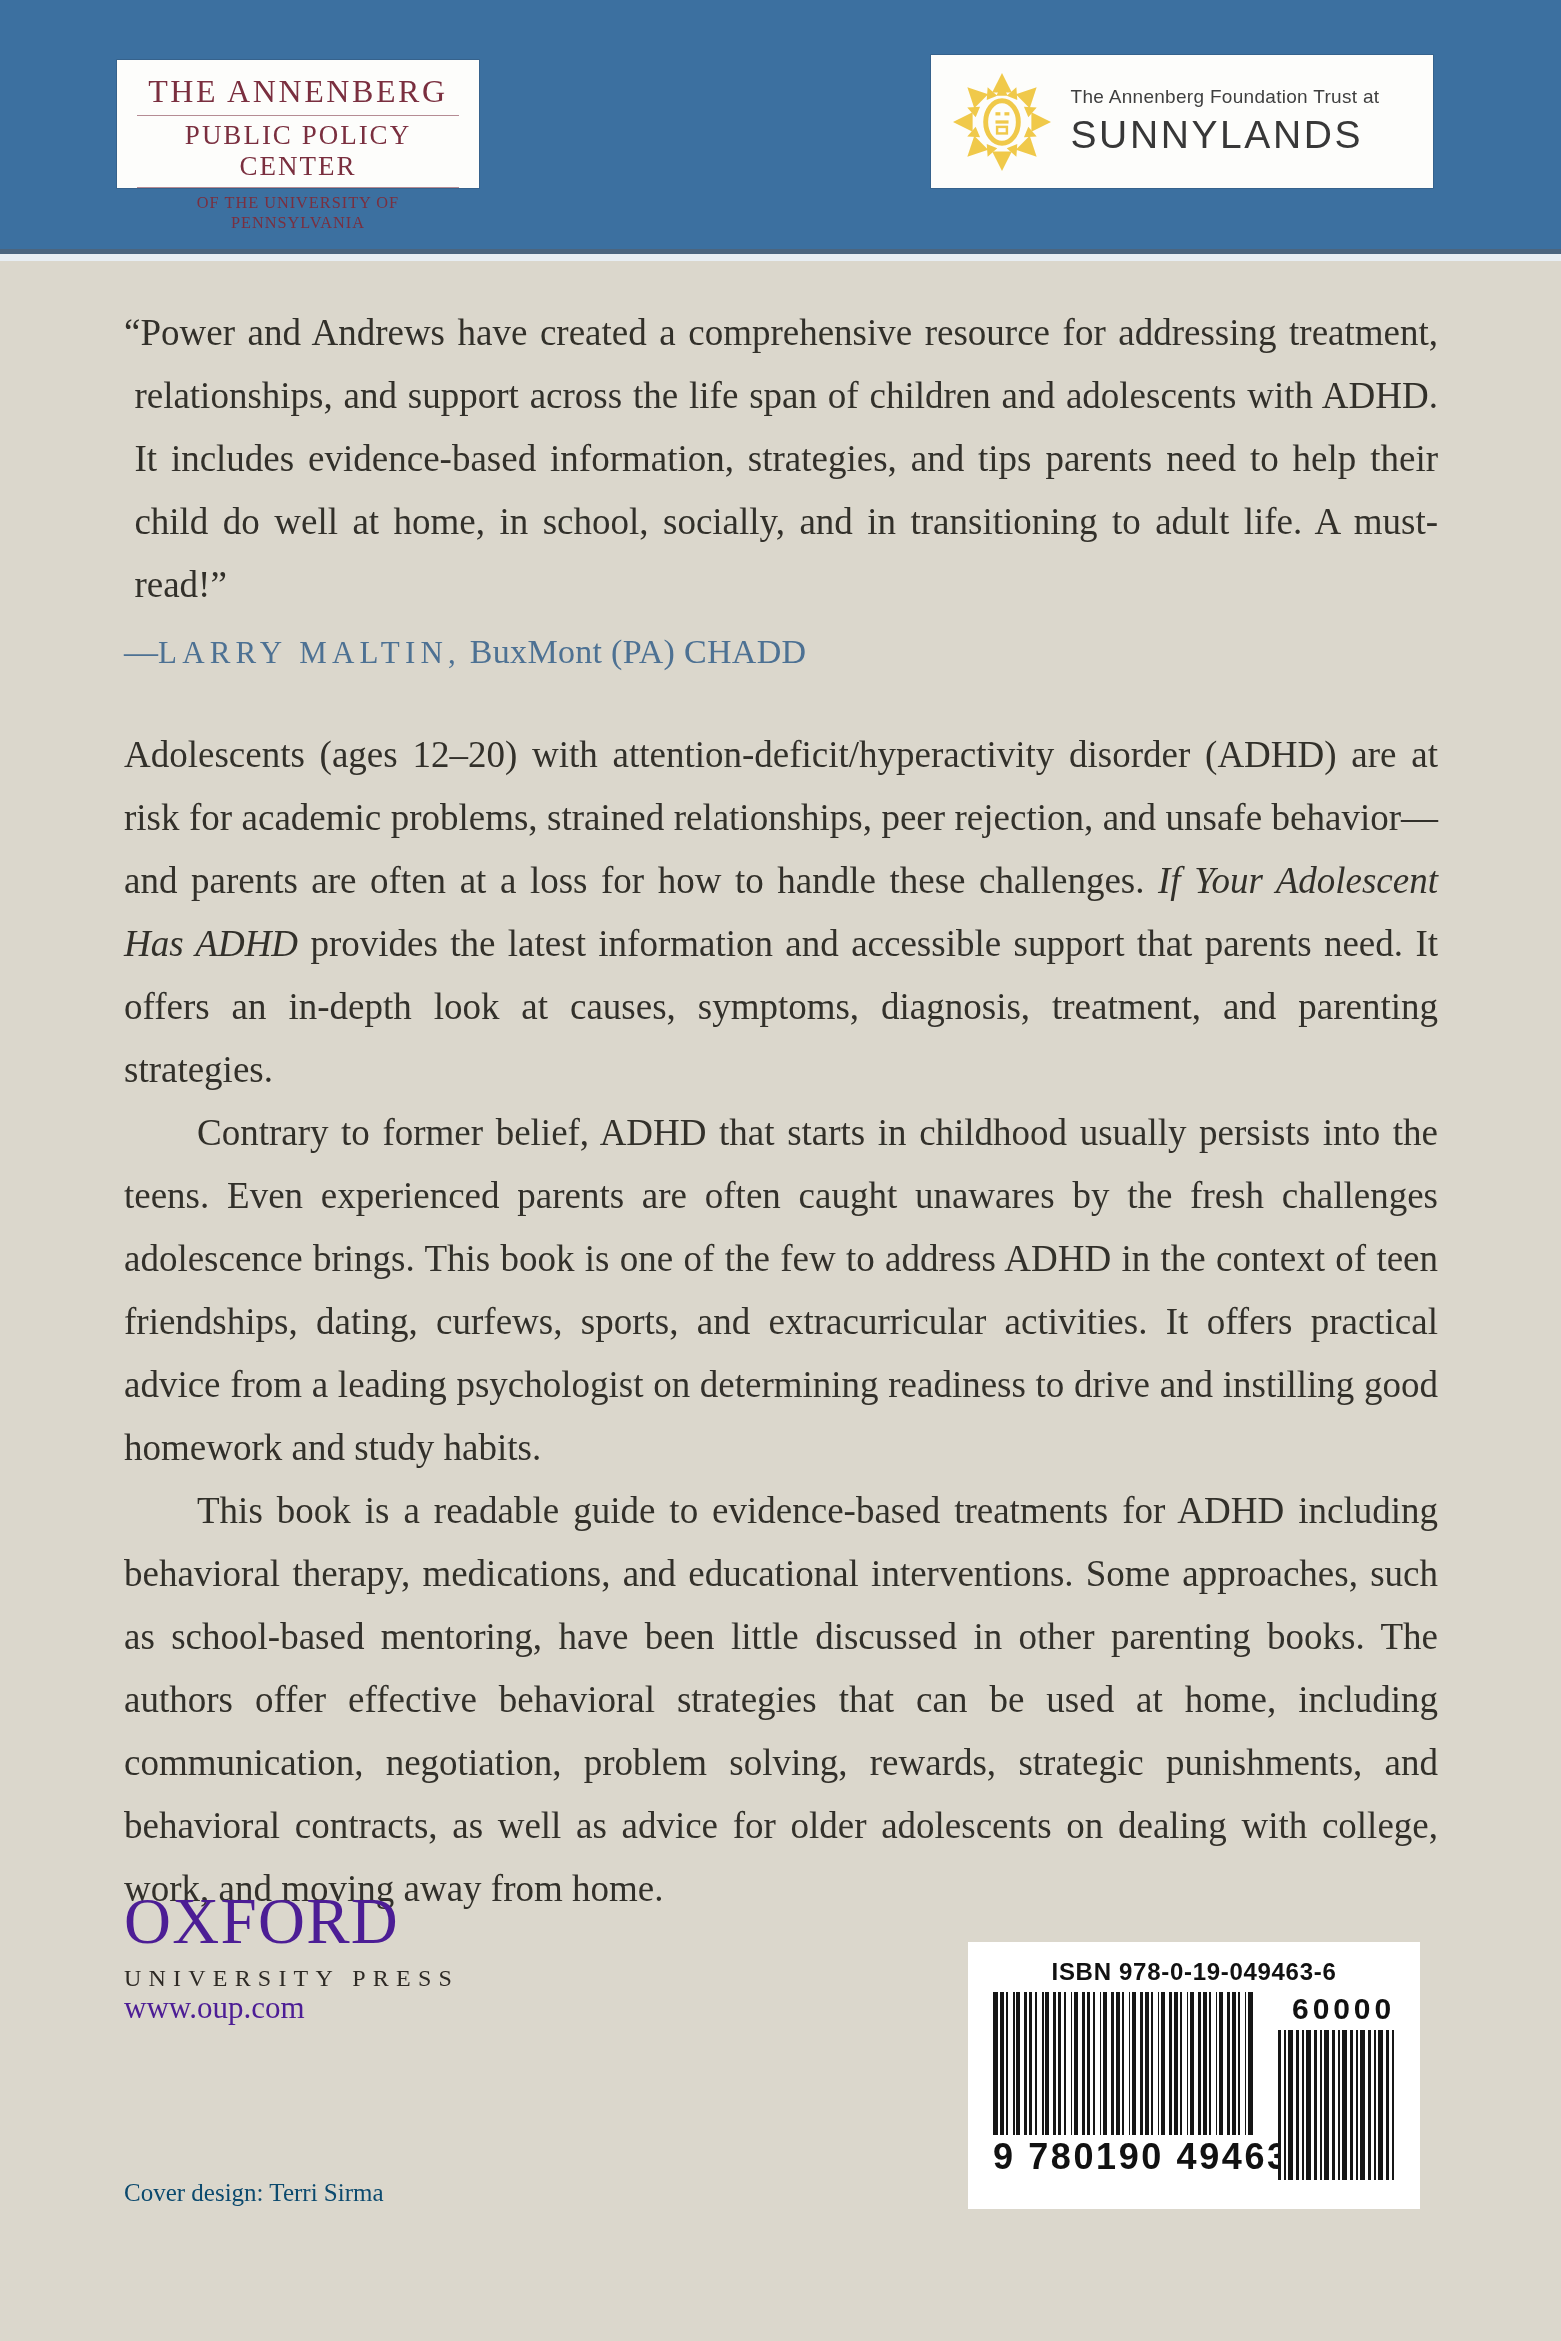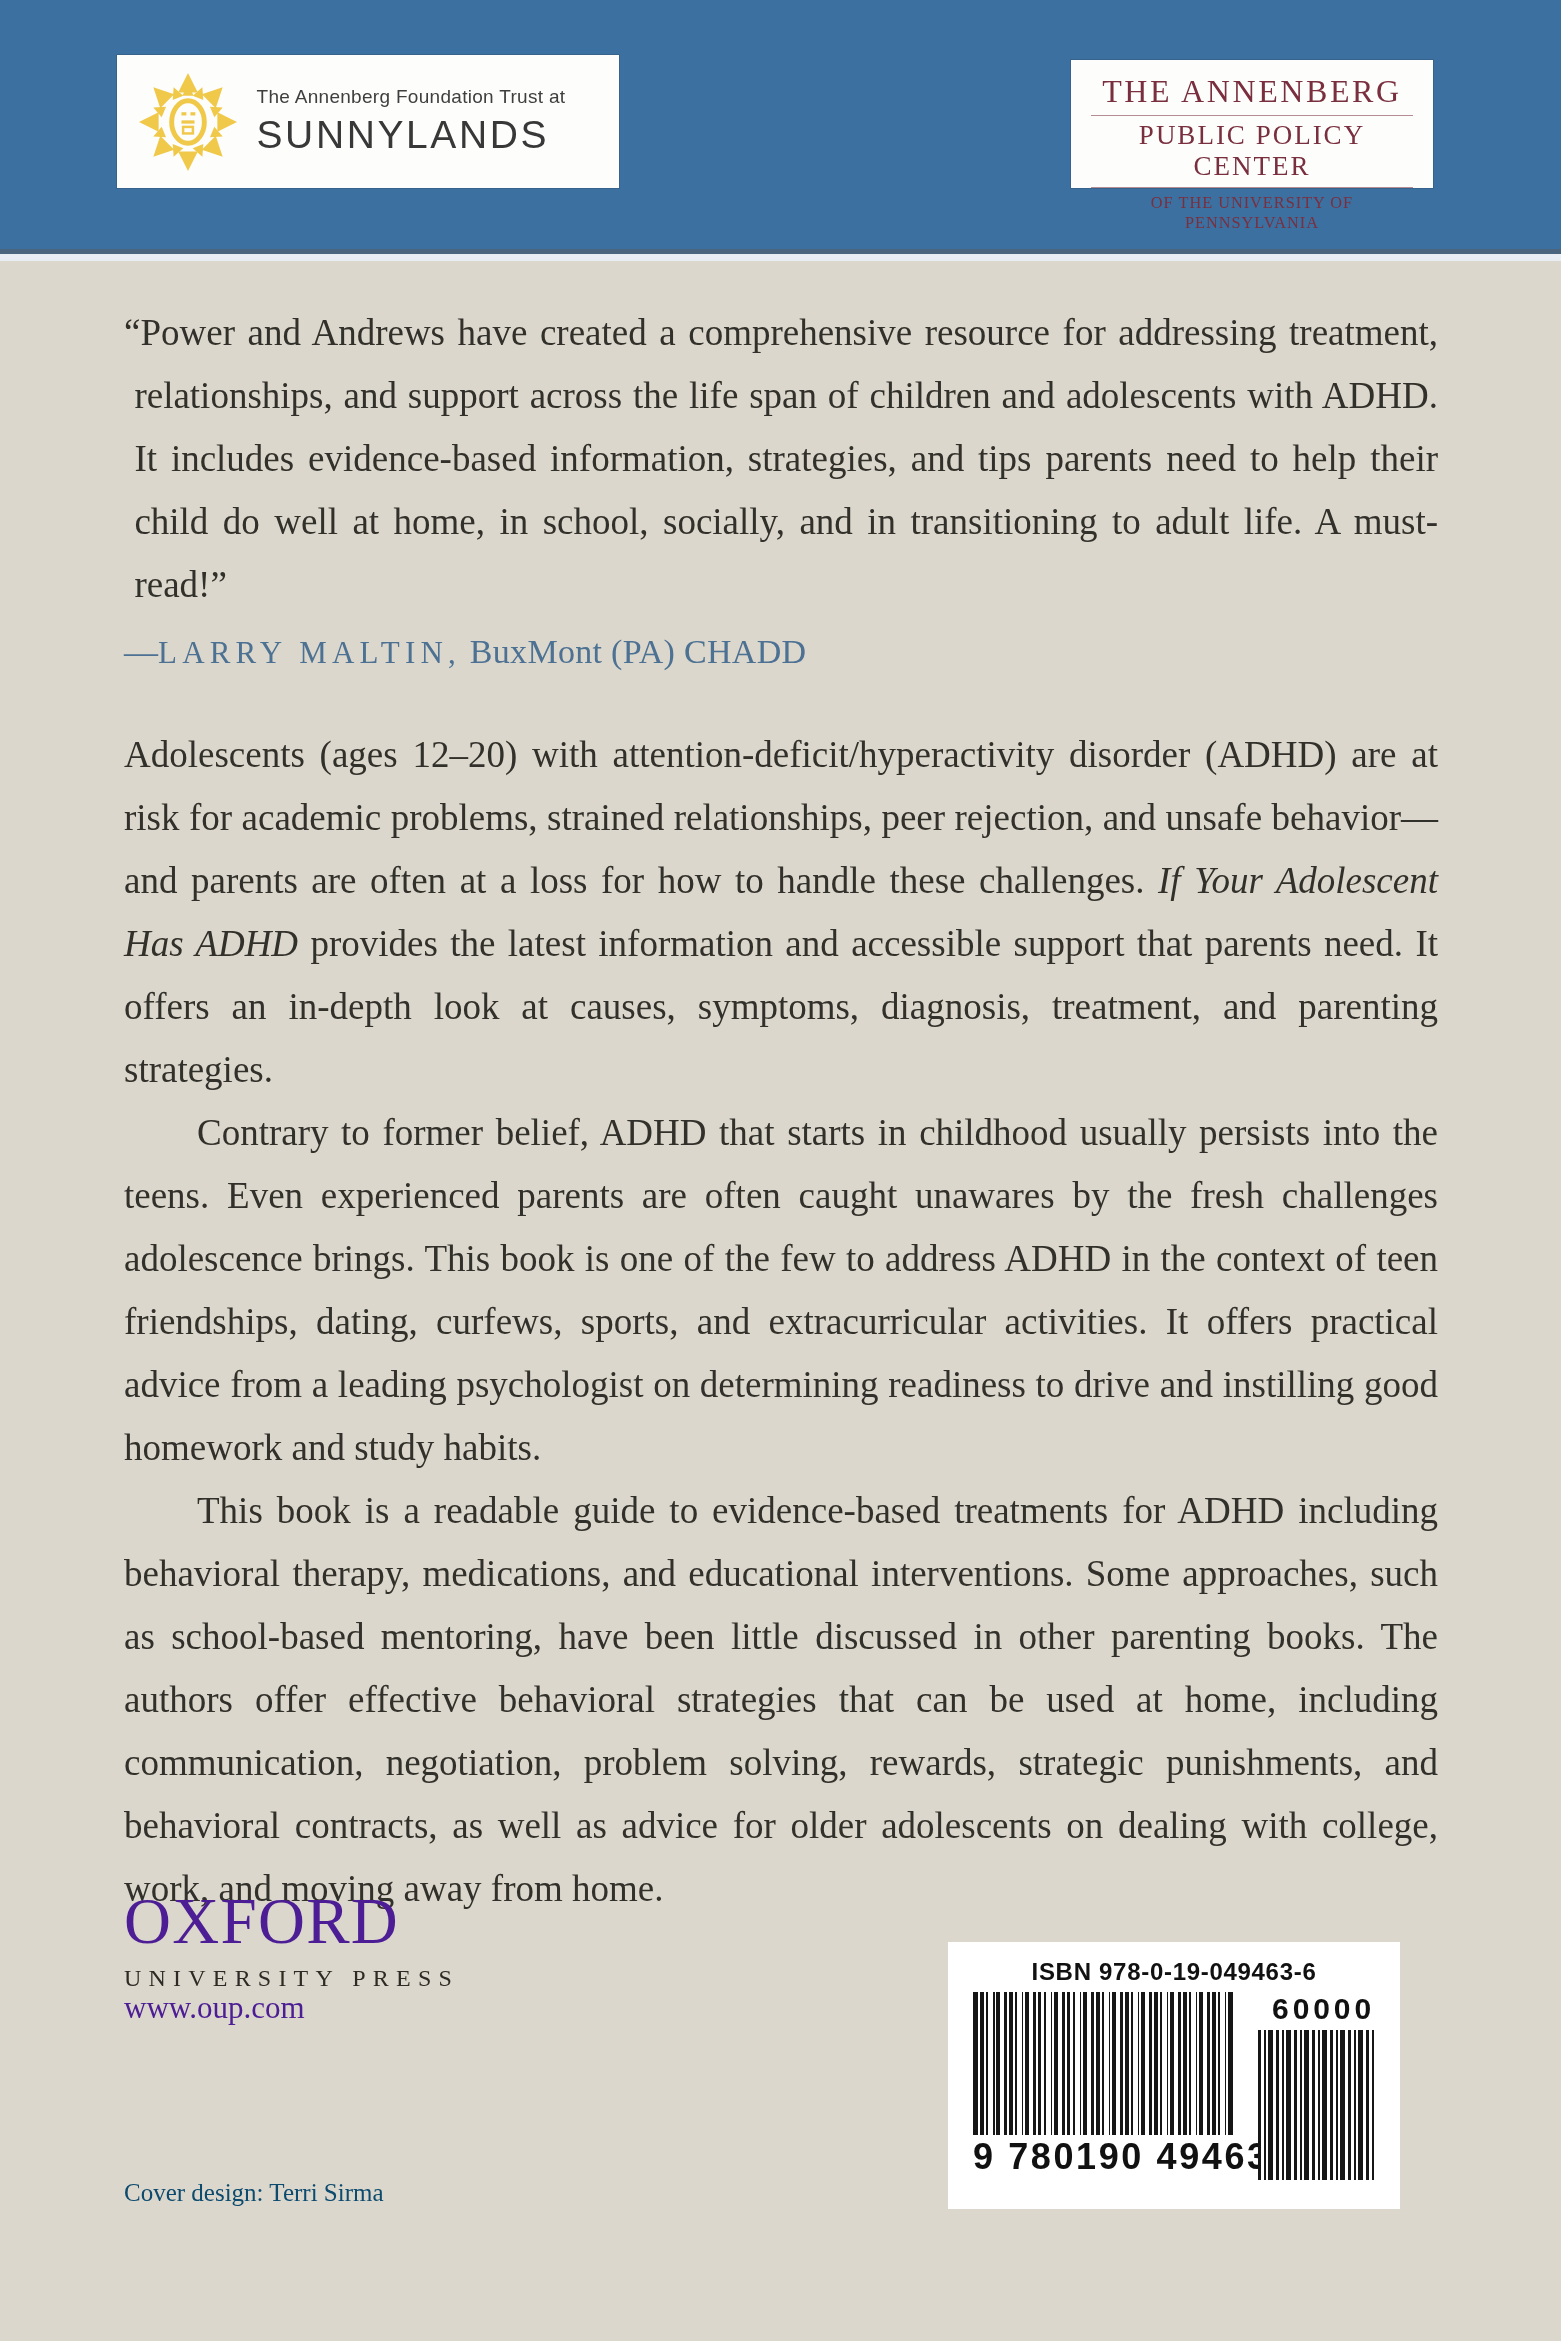--- a/index.html
+++ b/index.html
@@ -78,21 +78,21 @@
   }
   .body-para.indent{text-indent:73px;}
   
   .oxford{position:absolute;left:124px;top:1884px;}
   .oxford-name{font-size:65px;letter-spacing:1.3px;color:#4c1d95;}
   .oxford-sub{font-size:24px;letter-spacing:7.2px;color:#2e2a25;margin-top:6px;}
   .website{position:absolute;left:124px;top:1990px;font-size:31px;color:#4c1d95;}
   .cover-design{position:absolute;left:124px;top:2179px;font-size:25px;color:#0c4a6e;}
   
   .barcode-box{
-    position:absolute;left:948px;top:1942px;
+    position:absolute;left:968px;top:1942px;
     width:452px;height:267px;
     background:#fff;
     padding:15.6px 25px 19.5px 25px;
   }
   .isbn-label{
     font-family:"Liberation Sans", sans-serif;
     font-weight:700;font-size:24px;letter-spacing:0.7px;
     color:#111;text-align:center;white-space:nowrap;
   }
   .bars-row{display:flex;margin-top:6.5px;}
@@ -126,20 +126,28 @@
       #161616 5.9px 7.8px, #fff 7.8px 10.4px,
       #161616 10.4px 15px, #fff 15px 18px);
   }
 </style>
 </head>
 <body>
 
 <div class="page">
 
   <header class="band">
+    <div class="logo-box appc">
+      <div class="appc-line1">THE ANNENBERG</div>
+      <div class="appc-rule"></div>
+      <div class="appc-line2">PUBLIC POLICY CENTER</div>
+      <div class="appc-rule"></div>
+      <div class="appc-line3">OF THE UNIVERSITY OF PENNSYLVANIA</div>
+    </div>
+
     <div class="logo-box sunnylands">
       <svg class="sun-svg" width="98" height="98" viewBox="0 0 120 120" aria-hidden="true">
         <g fill="var(--sun-yellow)">
           <g id="rayA">
               <polygon points="60,0 72,24 48,24"></polygon>
             </g>
           <use href="#rayA" transform="rotate(45 60 60)"></use>
           <use href="#rayA" transform="rotate(90 60 60)"></use>
           <use href="#rayA" transform="rotate(135 60 60)"></use>
           <use href="#rayA" transform="rotate(180 60 60)"></use>
@@ -162,28 +170,20 @@
         <line x1="52" y1="50" x2="58" y2="50" stroke="var(--sun-yellow)" stroke-width="4"></line>
         <line x1="63" y1="50" x2="69" y2="50" stroke="var(--sun-yellow)" stroke-width="4"></line>
         <rect x="52" y="58" width="16" height="4" fill="var(--sun-yellow)"></rect>
         <rect x="54" y="66" width="12" height="8" fill="none" stroke="var(--sun-yellow)" stroke-width="3"></rect>
       </svg>
       <div class="sl-text">
         <div class="sl-prefix">The Annenberg Foundation Trust at</div>
         <div class="sl-name">SUNNYLANDS</div>
       </div>
     </div>
-
-    <div class="logo-box appc">
-      <div class="appc-line1">THE ANNENBERG</div>
-      <div class="appc-rule"></div>
-      <div class="appc-line2">PUBLIC POLICY CENTER</div>
-      <div class="appc-rule"></div>
-      <div class="appc-line3">OF THE UNIVERSITY OF PENNSYLVANIA</div>
-    </div>
   </header>
   <div class="band-edge"></div>
 
   <main class="content">
     <p class="quote">“Power and Andrews have created a comprehensive resource for addressing treatment, relationships, and support across the life span of children and adolescents with ADHD. It includes evidence-based information, strategies, and tips parents need to help their child do well at home, in school, socially, and in transitioning to adult life. A must-read!”</p>
     <p class="attribution">
       <span class="dash">—</span><span class="attr-name">LARRY MALTIN,</span><span class="attr-affil"> BuxMont (PA) CHADD</span>
     </p>
 
     <div class="paragraphs">

